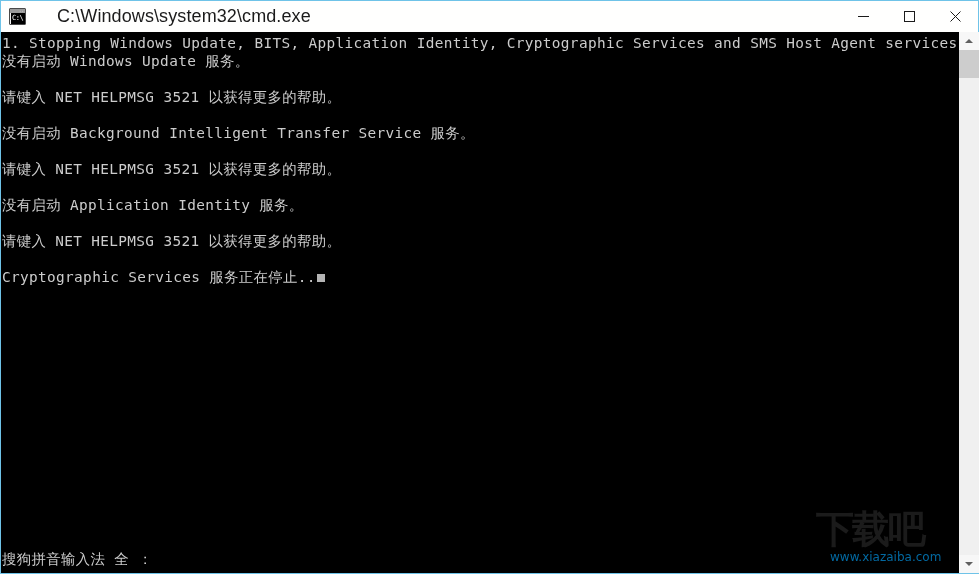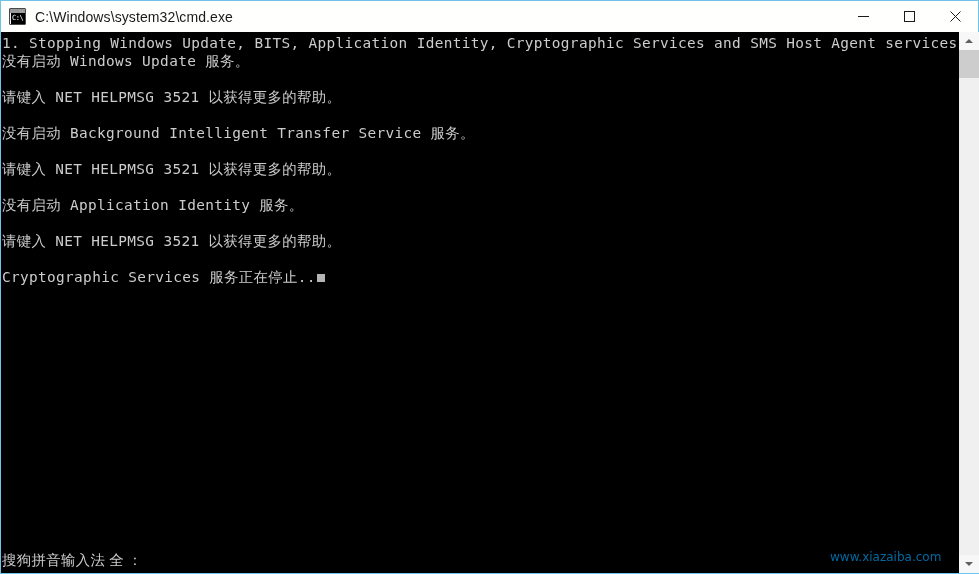--- a/index.html
+++ b/index.html
@@ -71,25 +71,26 @@
     background: #000000;
     color: #ffffff;
     font-family: "DejaVu Sans Mono", monospace;
     font-size: 7px;
     line-height: 11px;
     padding-left: 1px;
     letter-spacing: -0.5px;
     white-space: nowrap;
   }
   .title-text {
-    font-size: 14px;
+    font-size: 18px;
     color: #1b1b1b;
     letter-spacing: 0.1px;
     white-space: nowrap;
     flex: 1 1 auto;
+    margin-left: 22px;
   }
   .win-controls {
     display: flex;
     height: 31px;
     flex: 0 0 auto;
   }
   .win-btn {
     width: 46px;
     height: 31px;
     display: flex;
@@ -139,21 +140,21 @@
     position: relative;
     top: 0px;
   }
 
   
   .ime-line {
     position: absolute;
     left: 1px;
     bottom: 4px;
     color: #cccccc;
-    font-family: Liberation Serif, serif;
+    font-family: Liberation Mono, monospace;
     font-size: 14.4px;
     line-height: 18px;
     white-space: pre;
     letter-spacing: 0.35px;
   }
 
   
   .watermark {
     position: absolute;
     right: 22px;
@@ -267,20 +268,21 @@
     </div>
   </div>
 
   <div class="console">
 
     <div class="console-text" id="console-text"><div class="console-line">1. Stopping Windows Update, BITS, Application Identity, Cryptographic Services and SMS Host Agent services...</div><div class="console-line">没有启动 Windows Update 服务。</div><div class="console-line blank"> </div><div class="console-line">请键入 NET HELPMSG 3521 以获得更多的帮助。</div><div class="console-line blank"> </div><div class="console-line">没有启动 Background Intelligent Transfer Service 服务。</div><div class="console-line blank"> </div><div class="console-line">请键入 NET HELPMSG 3521 以获得更多的帮助。</div><div class="console-line blank"> </div><div class="console-line">没有启动 Application Identity 服务。</div><div class="console-line blank"> </div><div class="console-line">请键入 NET HELPMSG 3521 以获得更多的帮助。</div><div class="console-line blank"> </div><div class="console-line">Cryptographic Services 服务正在停止..<span class="cursor-block"></span></div></div>
 
     <div class="ime-line">搜狗拼音输入法 全 ：</div>
 
     <div class="watermark">
+      <div class="wm-main">下载吧</div>
       <div class="wm-url">www.xiazaiba.com</div>
     </div>
   </div>
 
   <div class="scrollbar">
     <div class="sb-btn up">
       <div class="sb-arrow up"></div>
     </div>
     <div class="sb-track">
       <div class="sb-thumb"></div>

